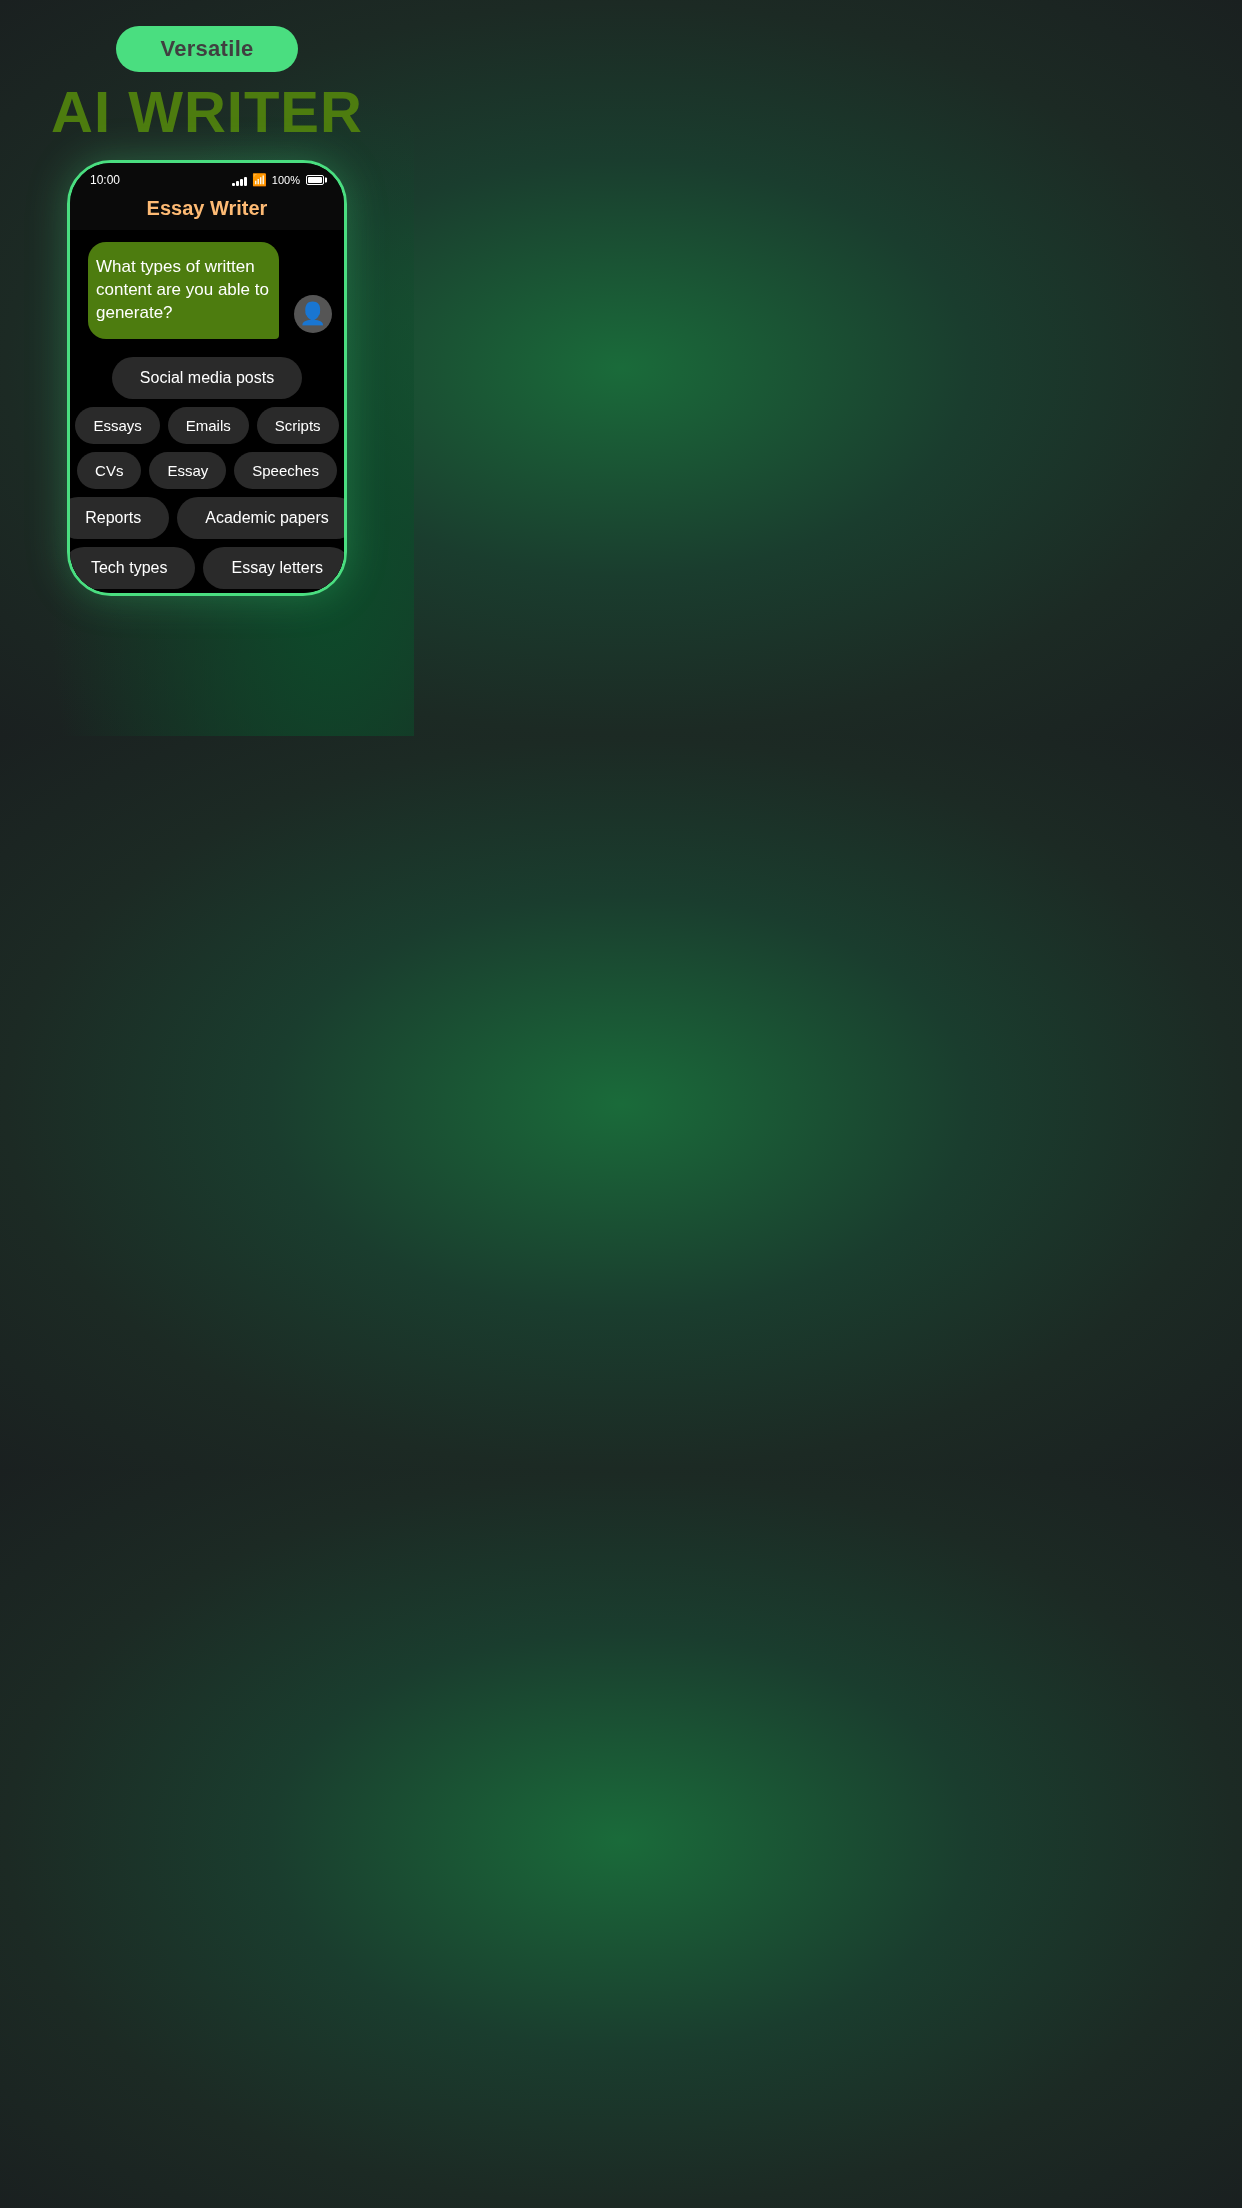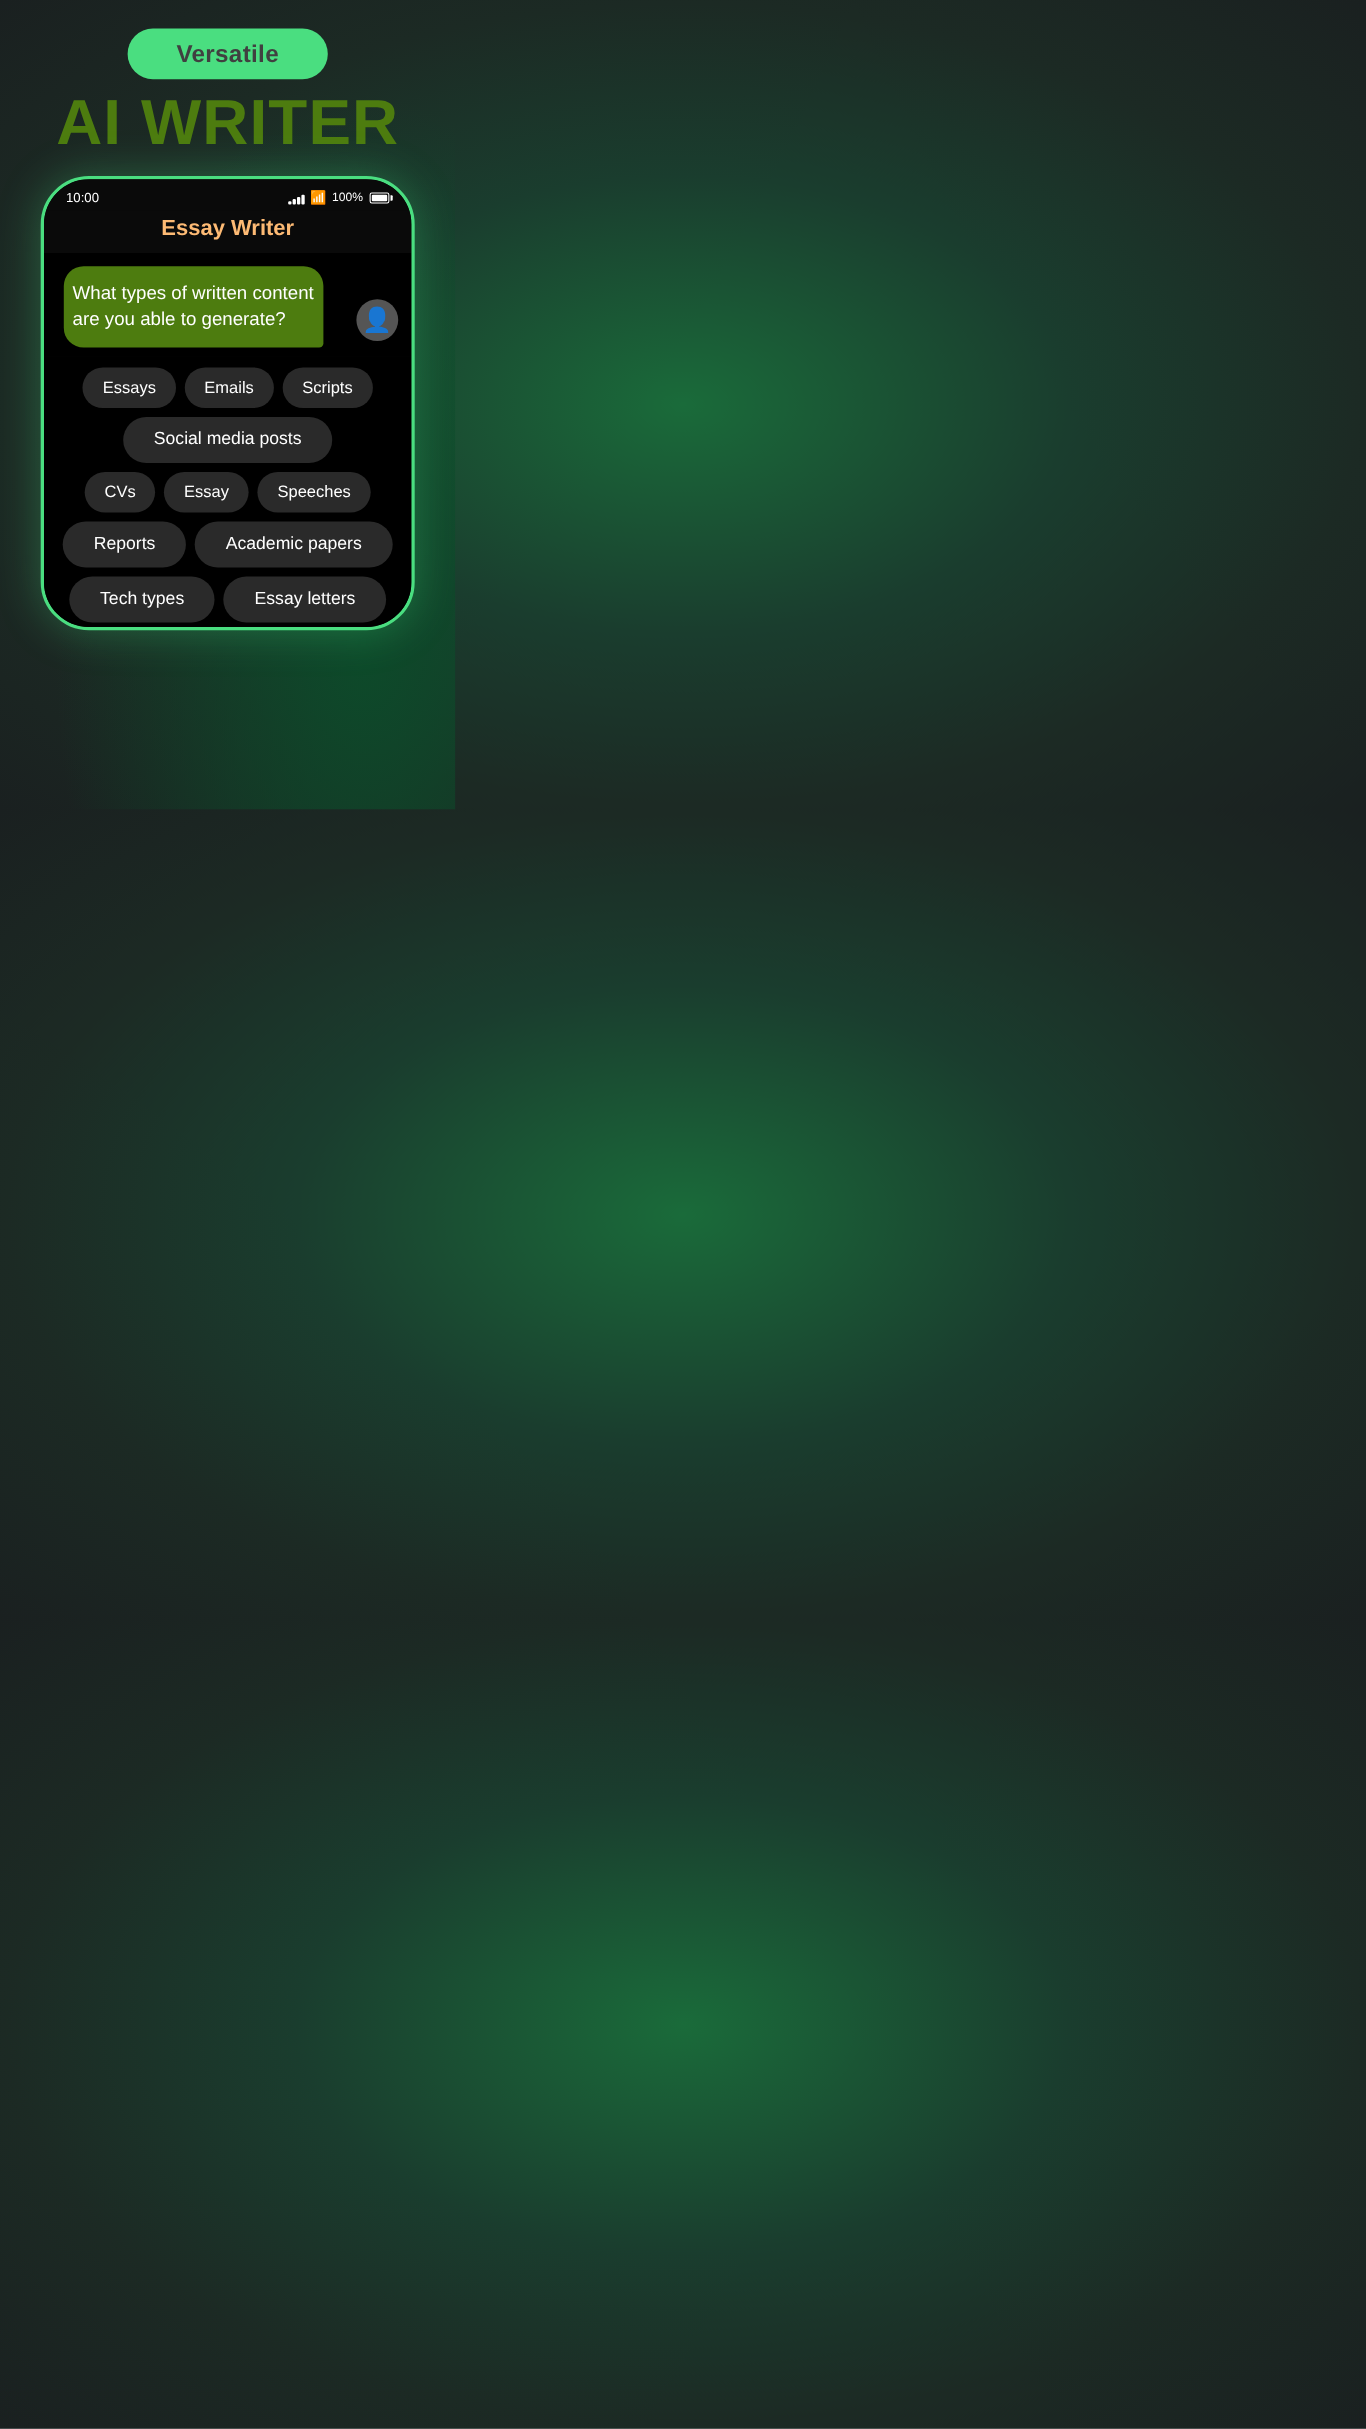--- a/index.html
+++ b/index.html
@@ -52,21 +52,21 @@
       font-size: 58px;
       font-weight: 900;
       letter-spacing: 1px;
       margin-top: 8px;
       text-align: center;
       line-height: 1.1;
     }
 
     .phone-frame {
       position: relative;
-      width: 340px;
+      width: 280px;
       margin-top: 16px;
       z-index: 2;
       background: #0a0a0a;
       border-radius: 44px;
       border: 3px solid #4ade80;
       overflow: hidden;
       box-shadow: 0 0 40px rgba(74, 222, 128, 0.3);
     }
 
     .status-bar {
@@ -264,30 +264,30 @@
       <span class="user-message-text">What types of written content are you able to generate?</span>
     </div>
     <div class="user-avatar">
       <span class="avatar-icon">👤</span>
     </div>
   </div>
 
   <div class="chips-area">
 
     <div class="chips-row">
+      <div class="chip chip-wide">Social media posts</div>
+    </div>
+
+    <div class="chips-row">
       <div class="chip">Essays</div>
       <div class="chip">Emails</div>
       <div class="chip">Scripts</div>
     </div>
 
     <div class="chips-row">
-      <div class="chip chip-wide">Social media posts</div>
-    </div>
-
-    <div class="chips-row">
       <div class="chip">CVs</div>
       <div class="chip">Essay</div>
       <div class="chip">Speeches</div>
     </div>
 
     <div class="chips-row">
       <div class="chip chip-wide">Reports</div>
       <div class="chip chip-wide">Academic papers</div>
     </div>
 

